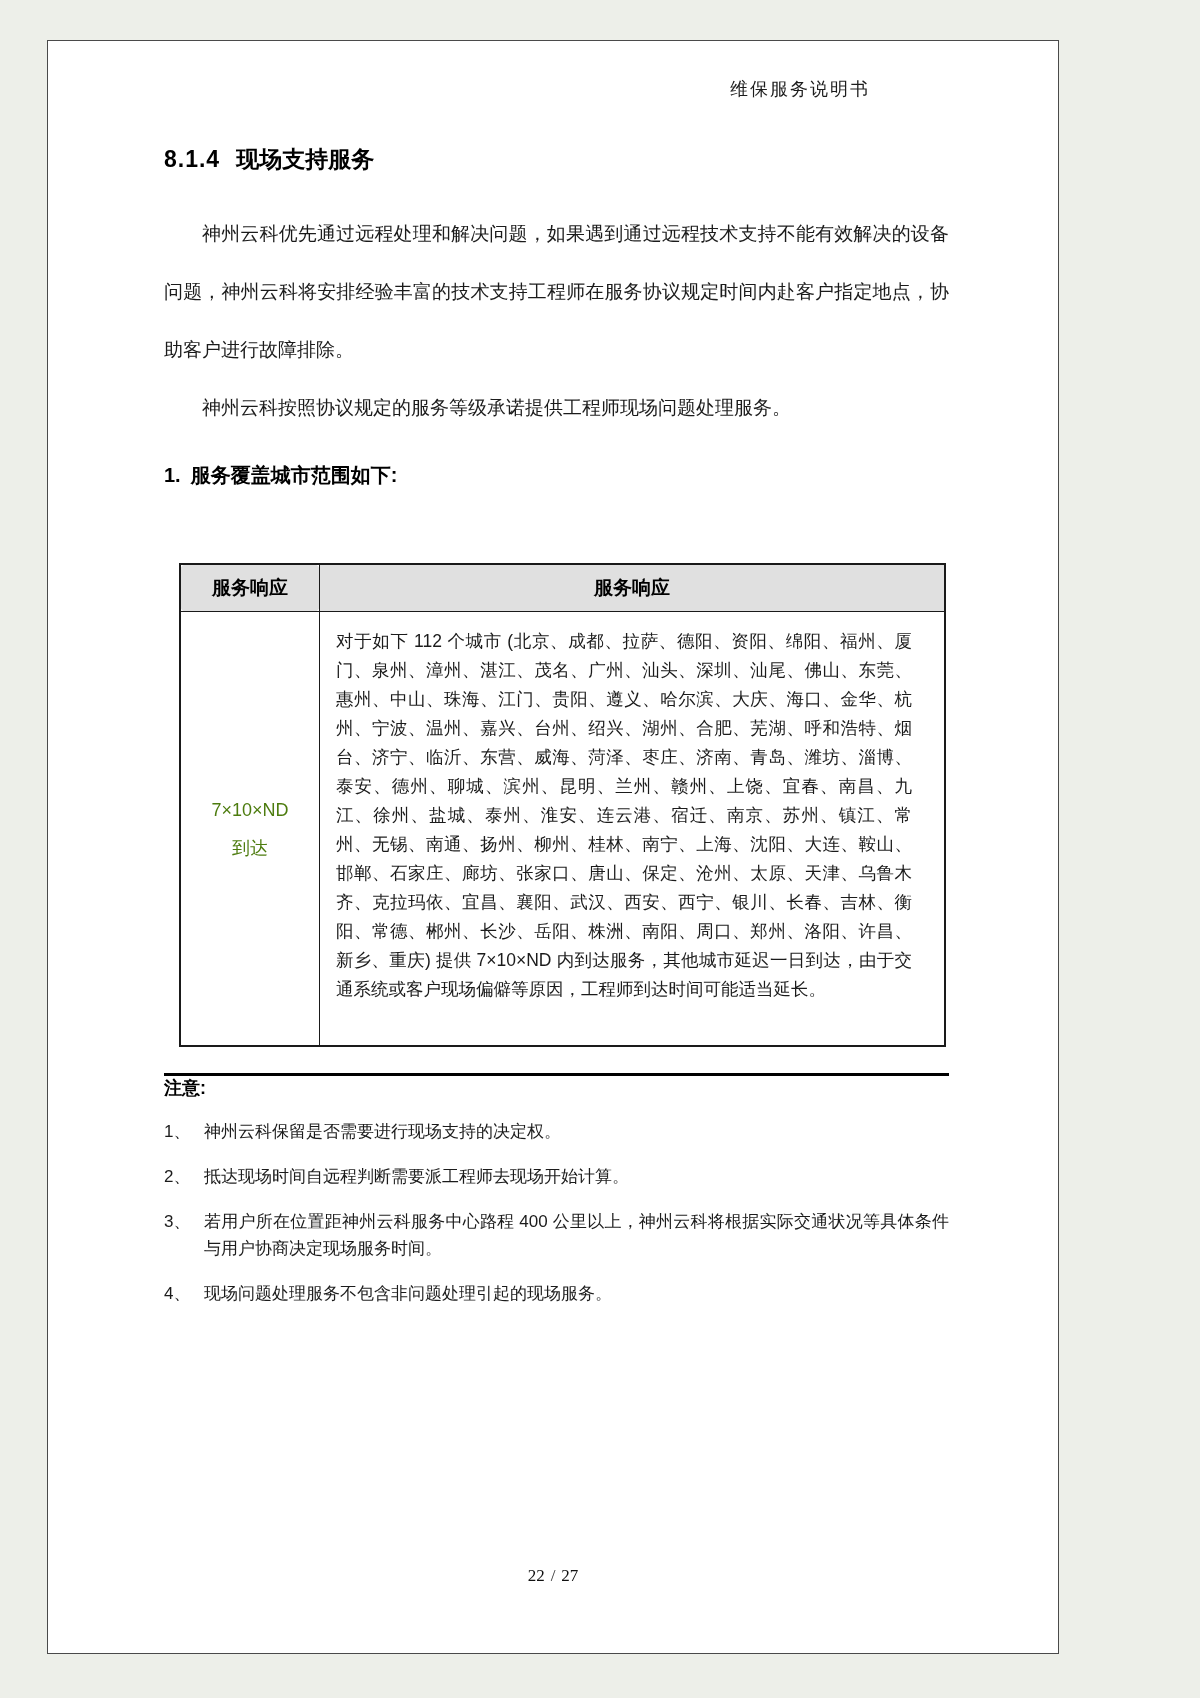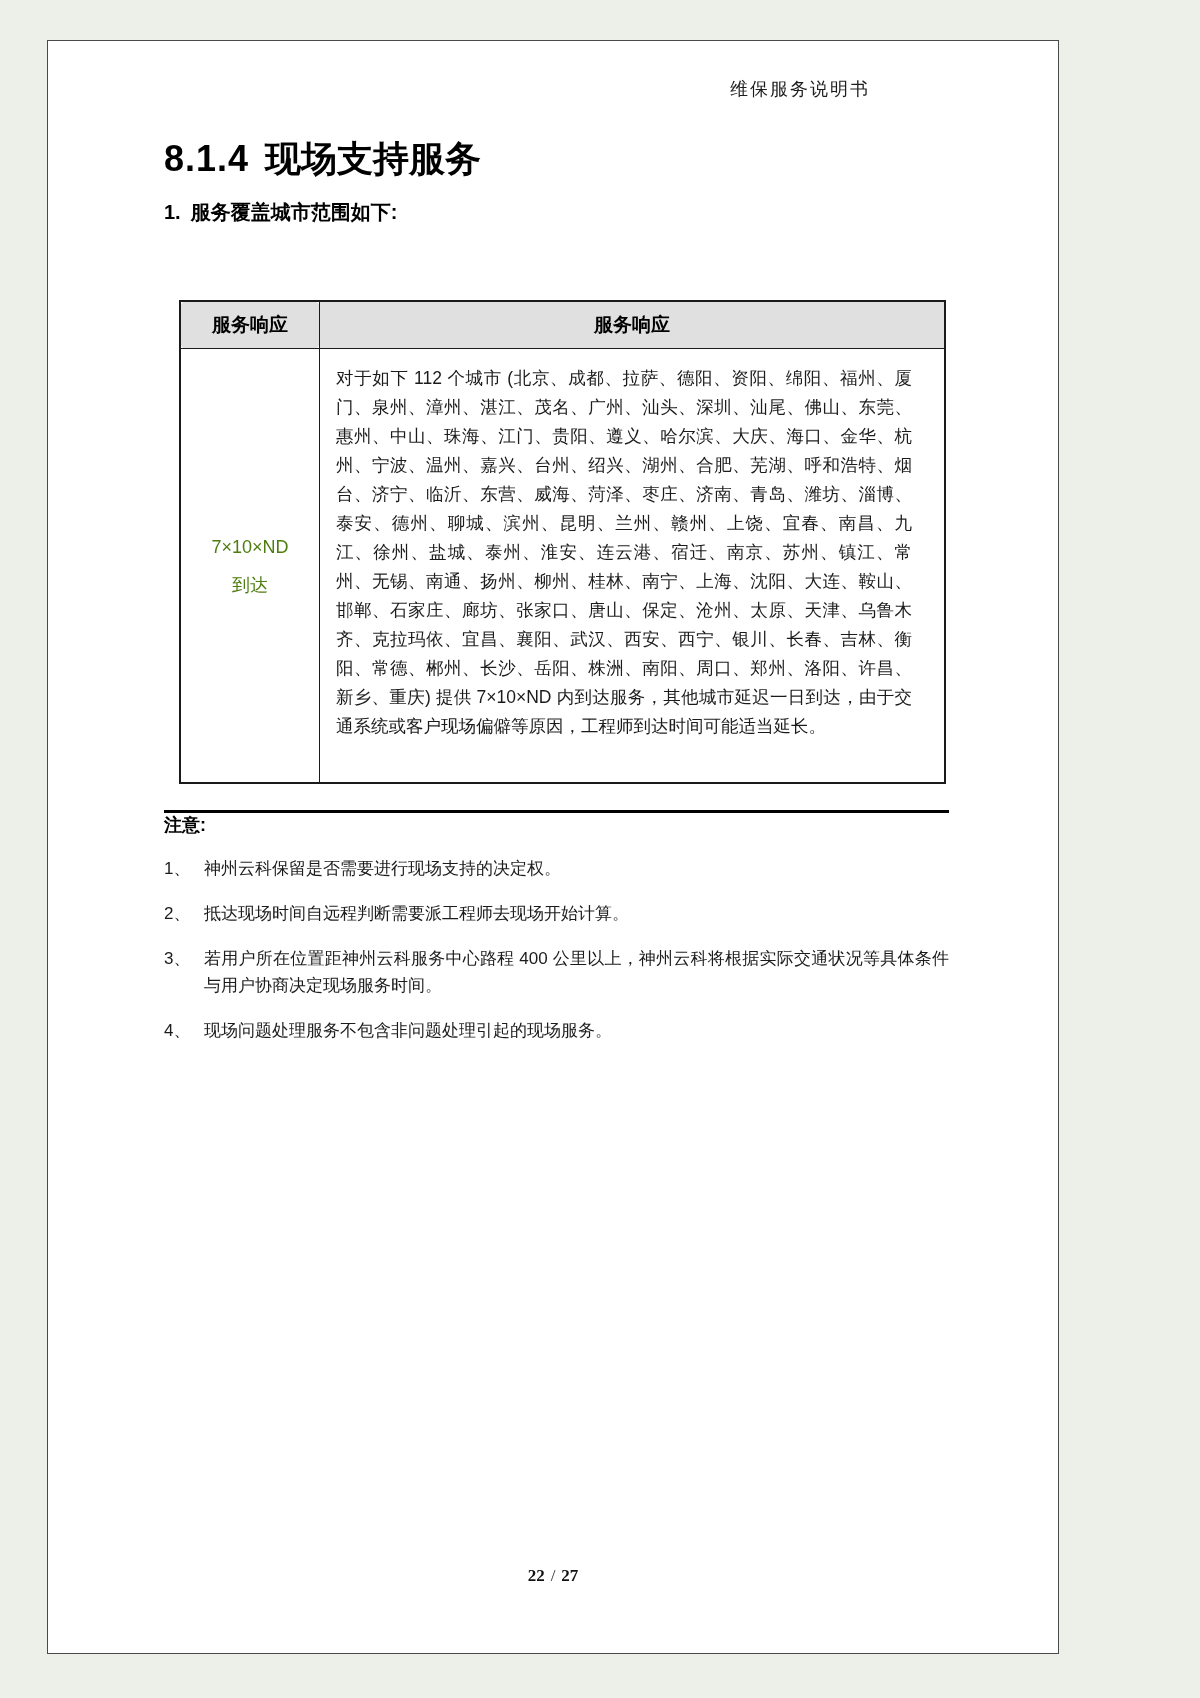--- a/index.html
+++ b/index.html
@@ -15,21 +15,21 @@
   .doc-header{
     position:absolute;top:36px;right:188px;
     font-family:"Liberation Serif","DejaVu Serif",serif;
     font-size:18px;color:#1c1c1c;letter-spacing:2px;
   }
   .content{
     position:absolute;left:116px;top:0;width:785px;
   }
   .section-heading{
     margin-top:103px;display:flex;align-items:baseline;
-    font-size:36px;line-height:30px;color:#000;
+    font-size:23px;line-height:30px;color:#000;
   }
   .section-heading .num{font-weight:600;letter-spacing:1px;margin-right:16px;}
   .section-heading .ttl{font-weight:800;}
   .para{
     font-size:19px;line-height:58px;text-indent:2em;text-align:justify;
     margin:0;color:#1b1b1b;
   }
   .para.first{margin-top:31px;}
   .sub-heading{
     margin-top:24px;display:flex;align-items:baseline;
@@ -63,38 +63,40 @@
   }
   .note-item{
     display:flex;margin-top:18px;font-size:17px;line-height:27px;color:#1b1b1b;
   }
   .note-item .n{width:40px;flex:0 0 40px;}
   .note-item .t{flex:1;text-align:justify;}
   .doc-footer{
     position:absolute;left:0;right:0;top:1525px;text-align:center;
     font-family:"Liberation Serif","DejaVu Serif",serif;font-size:17px;color:#111;
   }
-  .doc-footer .pg{font-weight:700;margin-top:38px;}
+  .doc-footer .pg{font-weight:400;margin-top:38px;}
   .doc-footer .sep{margin:0 6px;color:#333;}
 </style>
 </head>
 <body>
 
 <div class="page">
 
   <div class="doc-header">维保服务说明书</div>
 
   <div class="content">
 
     <div class="section-heading">
       <span class="num">8.1.4</span>
       <span class="ttl">现场支持服务</span>
     </div>
 
+    <p class="para first">神州云科优先通过远程处理和解决问题，如果遇到通过远程技术支持不能有效解决的设备问题，神州云科将安排经验丰富的技术支持工程师在服务协议规定时间内赴客户指定地点，协助客户进行故障排除。</p>
 
+    <p class="para">神州云科按照协议规定的服务等级承诺提供工程师现场问题处理服务。</p>
 
     <div class="sub-heading">
       <span class="num">1.</span>
       <span>服务覆盖城市范围如下:</span>
     </div>
 
     <table class="svc">
       <thead>
         <tr>
           <th class="col-resp">服务响应</th>

